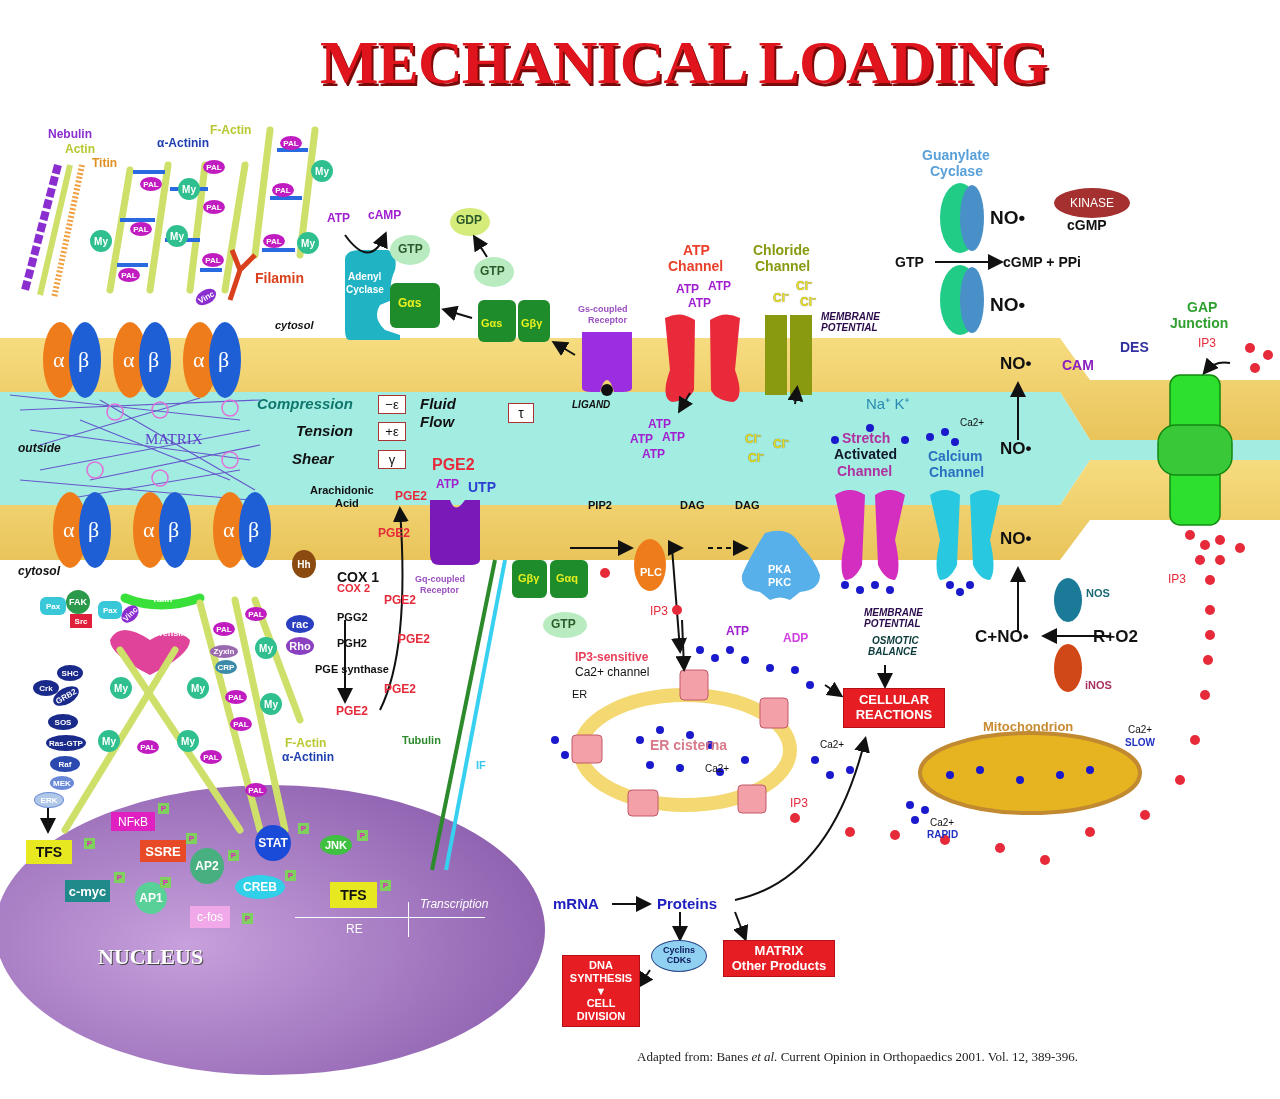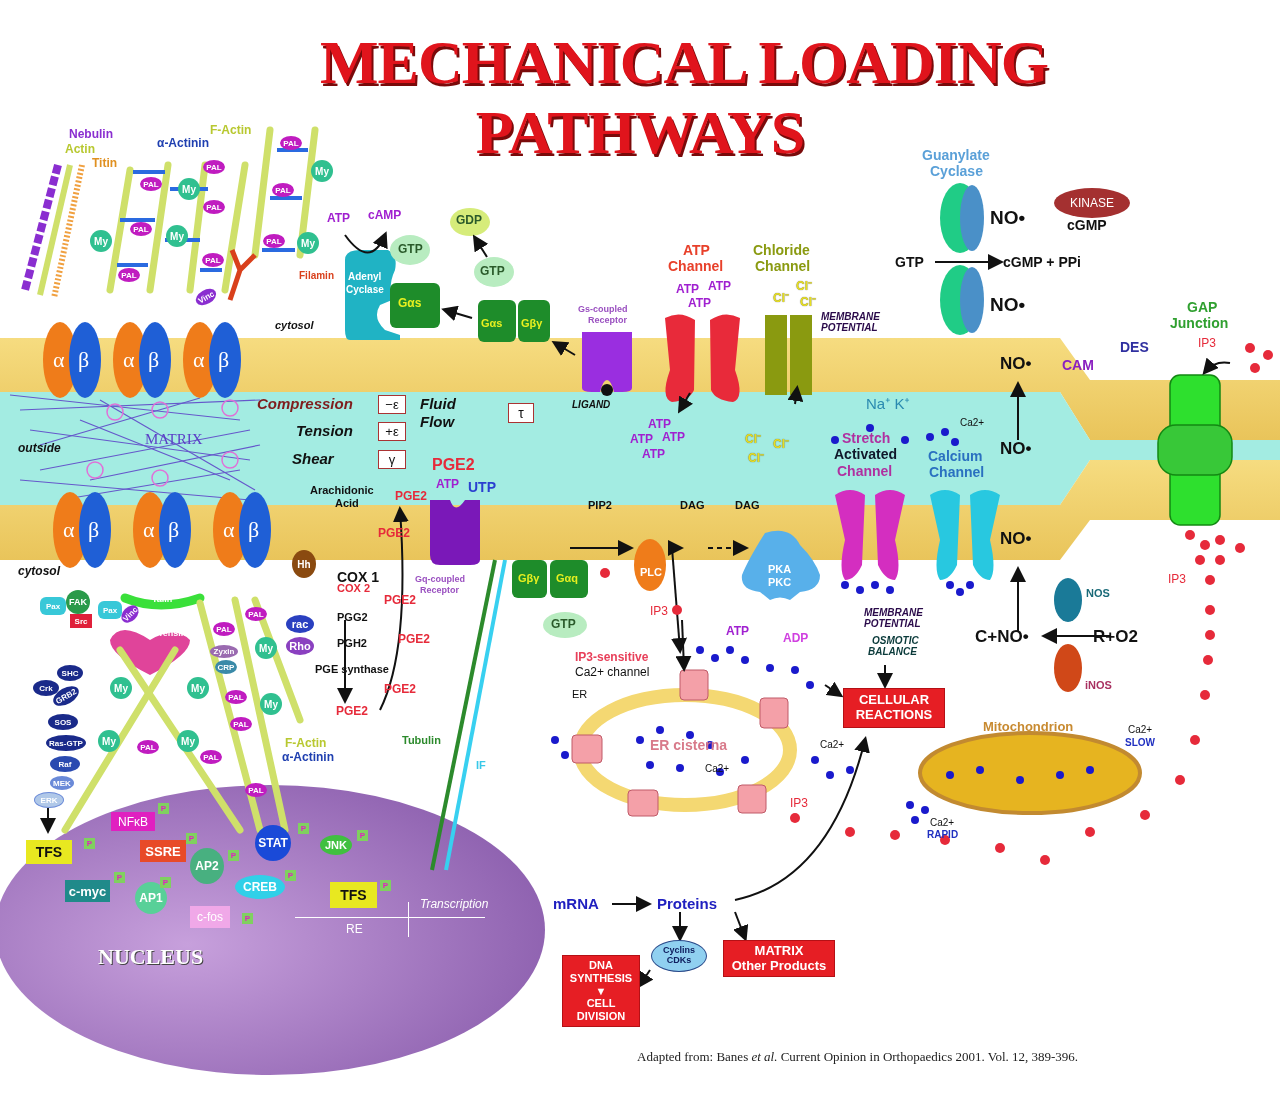--- a/index.html
+++ b/index.html
@@ -283,28 +283,27 @@
         <circle cx="945" cy="840" r="5"></circle>
         <circle cx="895" cy="835" r="5"></circle>
         <circle cx="850" cy="832" r="5"></circle>
       <circle cx="605" cy="573" r="5"></circle>
         <circle cx="677" cy="610" r="5"></circle>
         <circle cx="795" cy="818" r="5"></circle>
     </g>
   </svg>
 
   <div class="t title" style="top:30px;padding-left:44px;">MECHANICAL LOADING</div>
-  <div class="t title" style="top:100px;">PATHWAYS</div>
-
-  <div class="t" style="left:48px;top:128px;font-size:12px;color:#8a2ed0;margin-left:21px;">Nebulin</div>
+
+  <div class="t" style="left:48px;top:128px;font-size:12px;color:#8a2ed0;">Nebulin</div>
   <div class="t" style="left:65px;top:143px;font-size:12px;color:#b8c830;">Actin</div>
   <div class="t" style="left:92px;top:157px;font-size:12px;color:#e09020;">Titin</div>
   <div class="t" style="left:157px;top:137px;font-size:12px;color:#1f3fb0;">α-Actinin</div>
   <div class="t" style="left:210px;top:124px;font-size:12px;color:#b8c830;">F-Actin</div>
-  <div class="t" style="left:255px;top:271px;font-size:10px;color:#d9401c;margin-left:44px;">Filamin</div>
+  <div class="t" style="left:255px;top:271px;font-size:14px;color:#d9401c;">Filamin</div>
 
   <div class="box" style="left:140px;top:177px;width:22px;height:14px;border-radius:50%;background:#c01cc0;color:#fff;font-size:8px;">PAL</div>
   <div class="box" style="left:203px;top:160px;width:22px;height:14px;border-radius:50%;background:#c01cc0;color:#fff;font-size:8px;">PAL</div>
   <div class="box" style="left:203px;top:200px;width:22px;height:14px;border-radius:50%;background:#c01cc0;color:#fff;font-size:8px;">PAL</div>
   <div class="box" style="left:130px;top:222px;width:22px;height:14px;border-radius:50%;background:#c01cc0;color:#fff;font-size:8px;">PAL</div>
   <div class="box" style="left:202px;top:253px;width:22px;height:14px;border-radius:50%;background:#c01cc0;color:#fff;font-size:8px;">PAL</div>
   <div class="box" style="left:118px;top:268px;width:22px;height:14px;border-radius:50%;background:#c01cc0;color:#fff;font-size:8px;">PAL</div>
   <div class="box" style="left:280px;top:136px;width:22px;height:14px;border-radius:50%;background:#c01cc0;color:#fff;font-size:8px;">PAL</div>
   <div class="box" style="left:272px;top:183px;width:22px;height:14px;border-radius:50%;background:#c01cc0;color:#fff;font-size:8px;">PAL</div>
   <div class="box" style="left:263px;top:234px;width:22px;height:14px;border-radius:50%;background:#c01cc0;color:#fff;font-size:8px;">PAL</div>
@@ -326,21 +325,21 @@
   <div class="t" style="left:148px;top:348px;font-size:22px;color:#fff;font-weight:normal;font-family:'Liberation Serif',serif;">β</div>
   <div class="t" style="left:193px;top:348px;font-size:22px;color:#fff;font-weight:normal;font-family:'Liberation Serif',serif;">α</div>
   <div class="t" style="left:218px;top:348px;font-size:22px;color:#fff;font-weight:normal;font-family:'Liberation Serif',serif;">β</div>
   <div class="t" style="left:63px;top:518px;font-size:22px;color:#fff;font-weight:normal;font-family:'Liberation Serif',serif;">α</div>
   <div class="t" style="left:88px;top:518px;font-size:22px;color:#fff;font-weight:normal;font-family:'Liberation Serif',serif;">β</div>
   <div class="t" style="left:143px;top:518px;font-size:22px;color:#fff;font-weight:normal;font-family:'Liberation Serif',serif;">α</div>
   <div class="t" style="left:168px;top:518px;font-size:22px;color:#fff;font-weight:normal;font-family:'Liberation Serif',serif;">β</div>
   <div class="t" style="left:223px;top:518px;font-size:22px;color:#fff;font-weight:normal;font-family:'Liberation Serif',serif;">α</div>
   <div class="t" style="left:248px;top:518px;font-size:22px;color:#fff;font-weight:normal;font-family:'Liberation Serif',serif;">β</div>
 
-  <div class="t ital" style="left:257px;top:396px;font-size:15px;color:#7f1d1d;">Compression</div>
+  <div class="t ital" style="left:257px;top:396px;font-size:15px;color:#0f766e;">Compression</div>
   <div class="box" style="left:378px;top:395px;width:26px;height:17px;background:#fff;border:1px solid #a33;font-size:13px;color:#111;font-weight:normal;">−ε</div>
   <div class="t ital" style="left:296px;top:423px;font-size:15px;color:#111;">Tension</div>
   <div class="box" style="left:378px;top:422px;width:26px;height:17px;background:#fff;border:1px solid #a33;font-size:13px;color:#111;font-weight:normal;">+ε</div>
   <div class="t ital" style="left:292px;top:451px;font-size:15px;color:#111;">Shear</div>
   <div class="box" style="left:378px;top:450px;width:26px;height:17px;background:#fff;border:1px solid #a33;font-size:13px;color:#111;font-weight:normal;">γ</div>
   <div class="t ital" style="left:420px;top:396px;font-size:15px;color:#111;">Fluid</div>
   <div class="t ital" style="left:420px;top:414px;font-size:15px;color:#111;">Flow</div>
   <div class="box" style="left:508px;top:403px;width:24px;height:18px;background:#fff;border:1px solid #a33;font-size:14px;color:#111;font-weight:normal;">τ</div>
 
   <div class="t" style="left:327px;top:212px;font-size:12px;color:#a020d0;">ATP</div>

